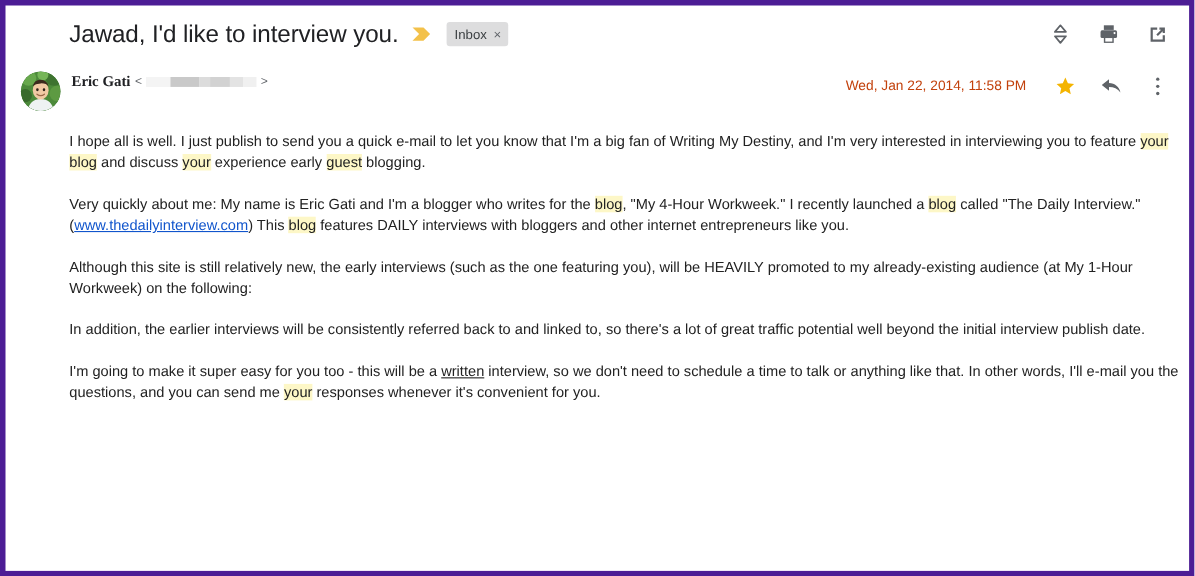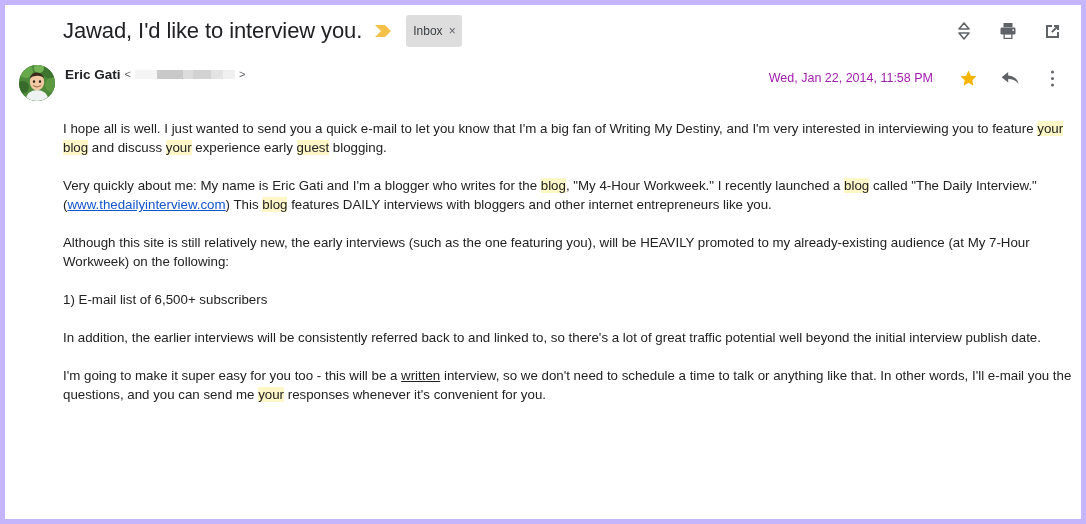--- a/index.html
+++ b/index.html
@@ -9,21 +9,21 @@
     height: 524px;
     overflow: hidden;
     background: #ffffff;
     font-family: "Liberation Sans", sans-serif;
   }
 
   #frame {
     position: relative;
     width: 1086px;
     height: 524px;
-    border: 5px solid #c4b5fd;
+    border: 5px solid #4c1d95;
     background: #ffffff;
     overflow: hidden;
   }
 
   
   #subject-row {
     position: absolute;
     left: 0; top: 0;
     width: 1076px;
     height: 52px;
@@ -45,21 +45,21 @@
     display: inline-flex;
     align-items: center;
   }
 
   #label-chip {
     margin-left: 12px;
     background: #ddddde;
     color: #3c4043;
     font-size: 12px;
     line-height: 18px;
-    height: 32px;
+    height: 22px;
     padding: 0 6px 0 7px;
     border-radius: 3px;
     display: inline-flex;
     align-items: center;
     white-space: nowrap;
   }
   #label-chip .chip-x {
     margin-left: 6px;
     font-size: 12px;
     color: #5f6368;
@@ -111,20 +111,21 @@
   #sender-line {
     display: flex;
     align-items: center;
     height: 18px;
     white-space: nowrap;
   }
   #sender-name {
     font-size: 13.5px;
     font-weight: bold;
     color: #202124;
+    font-family: Liberation Serif, serif;
   }
   #sender-email-wrap {
     font-size: 11px;
     color: #5f6368;
     margin-left: 4px;
     display: inline-flex;
     align-items: center;
   }
   #redaction {
     display: inline-block;
@@ -158,21 +159,21 @@
   #meta-actions {
     margin-left: auto;
     display: flex;
     align-items: center;
     gap: 20px;
     padding-top: 4px;
     padding-right: 6px;
   }
   #msg-date {
     font-size: 12.5px;
-    color: #a21caf;
+    color: #c2410c;
     white-space: nowrap;
     margin-right: 4px;
   }
 
   
   #body {
     position: absolute;
     left: 58px;
     top: 114px;
     width: 1020px;
@@ -312,27 +313,26 @@
           <circle cx="2.5" cy="16" r="1.5" fill="#5f6368"></circle>
         </svg>
       </span>
 
     </div>
   </div>
 
   <div id="body">
 
 
-    <p><span>I hope all is well.  I just wanted to send you a quick e-mail to let you know that I'm a big fan of Writing My Destiny, and I'm very interested in interviewing you to feature </span><mark class="hl">your blog</mark><span> and discuss </span><mark class="hl">your</mark><span> experience early </span><mark class="hl">guest</mark><span> blogging.</span></p>
+    <p><span>I hope all is well.  I just publish to send you a quick e-mail to let you know that I'm a big fan of Writing My Destiny, and I'm very interested in interviewing you to feature </span><mark class="hl">your blog</mark><span> and discuss </span><mark class="hl">your</mark><span> experience early </span><mark class="hl">guest</mark><span> blogging.</span></p>
 
     <p><span>Very quickly about me: My name is Eric Gati and I'm a blogger who writes for the </span><mark class="hl">blog</mark><span>, "My 4-Hour Workweek." I recently launched a </span><mark class="hl">blog</mark><span> called "The Daily Interview." (</span><a class="link" href="#">www.thedailyinterview.com</a><span>) This </span><mark class="hl">blog</mark><span> features DAILY interviews with bloggers and other internet entrepreneurs like you.</span></p>
 
-    <p>Although this site is still relatively new, the early interviews (such as the one featuring you), will be HEAVILY promoted to my already-existing audience (at My 7-Hour Workweek) on the following:</p>
-
-    <p>1) E-mail list of 6,500+ subscribers</p>
+    <p>Although this site is still relatively new, the early interviews (such as the one featuring you), will be HEAVILY promoted to my already-existing audience (at My 1-Hour Workweek) on the following:</p>
+
 
 
 
     <p>In addition, the earlier interviews will be consistently referred back to and linked to, so there's a lot of great traffic potential well beyond the initial interview publish date.</p>
 
     <p><span>I'm going to make it super easy for you too - this will be a </span><u class="u">written</u><span> interview, so we don't need to schedule a time to talk or anything like that.  In other words, I'll e-mail you the questions, and you can send me </span><mark class="hl">your</mark><span> responses whenever it's convenient for you.</span></p>
 
   </div>
 
 </div>

